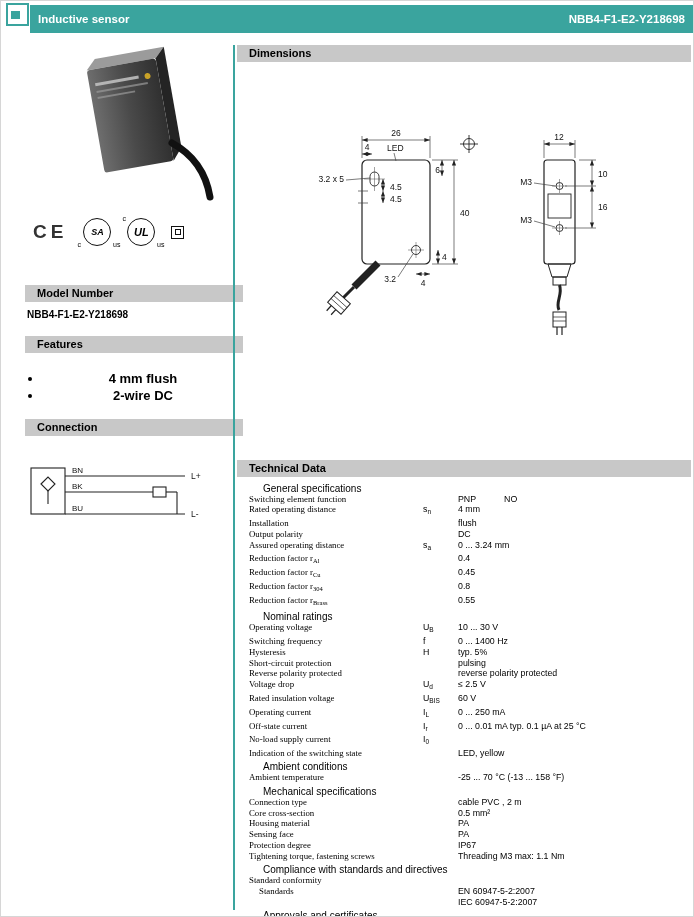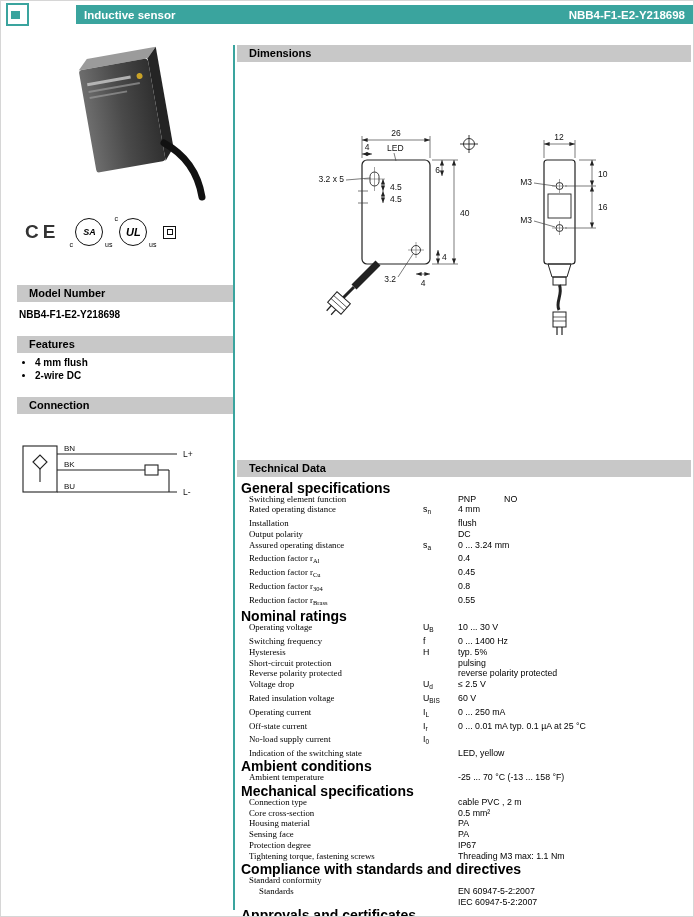--- a/index.html
+++ b/index.html
@@ -2,57 +2,57 @@
 <html style="--accent: #3aa49e; --bar: #c8c8c8;"><head>
 <meta charset="utf-8">
 <style>
   * { margin:0; padding:0; box-sizing:border-box; }
   :root { --accent:#3aa49e; --bar:#c8c8c8; }
   body { background:#ffffff; font-family:"Liberation Sans", sans-serif; color:#000; }
   .page { position:relative; width:694px; height:917px; background:#fff; border:1px solid #d6d6d6; overflow:hidden; }
 
   
   .header { position:absolute; top:4px; left:0; right:0; height:19px; }
-  .header-bar { position:absolute; left:29px; right:0; top:0; height:19px; background:var(--accent);
+  .header-bar { position:absolute; left:29px; right:0; top:0; height:28px; background:var(--accent);
     color:#fff; display:flex; justify-content:space-between; align-items:center; padding:0 8px;
-    font-size:11.5px; font-weight:bold;margin-left:46px; }
+    font-size:11.5px; font-weight:bold; }
   .logo { position:absolute; left:5px; top:-2px; width:23px; height:23px; background:#fff;
     border:2px solid var(--accent); }
   .logo-inner { position:absolute; left:3px; top:6px; width:9px; height:8px; background:var(--accent); }
 
   
   .sec-bar { background:var(--bar); font-weight:bold; font-size:11px; padding:2px 12px; height:17px; line-height:13px; }
 
   
-  .left-col { position:absolute; left:16px; top:30px; width:218px; }
+  .left-col { position:absolute; left:24px; top:30px; width:218px; }
   .photo-box { height:178px; display:flex; align-items:center; justify-content:center; }
   .marks-row { height:46px; display:flex; align-items:center; gap:16px; padding-left:8px; margin-bottom:30px; }
   .ce-text { font-size:19px; letter-spacing:4px; color:#333; font-weight:bold; }
   .mark-circle { position:relative; width:28px; height:28px; border:1.6px solid #111; border-radius:50%;
     display:inline-flex; align-items:center; justify-content:center; }
   .mc-main { font-weight:bold; font-style:italic; font-size:9px; }
   .mc-c { position:absolute; left:-7px; bottom:-3px; font-size:7px; font-style:normal; }
   .mc-us { position:absolute; right:-10px; bottom:-3px; font-size:7px; font-style:normal; }
   .ul .mc-c { top:-4px; left:-6px; bottom:auto; }
   .ul .mc-main { font-size:11px; }
   .class2 { width:13px; height:13px; border:1.5px solid #111; display:inline-flex; align-items:center; justify-content:center; }
   .class2-inner { width:6px; height:6px; border:1px solid #111; }
   .model-value { font-size:10px; font-weight:bold; padding:7px 2px 16px; }
-  ul.features { font-size:10px; font-weight:bold; padding:2px 0 14px 18px; }
+  ul.features { font-size:13px; font-weight:bold; padding:16px 0 14px 18px;text-align:center; }
   ul.features li { margin:2px 0; }
   .conn-svg { display:block; margin-top:16px; width:208px; height:90px; }
 
   
   .right-col { position:absolute; left:232px; top:44px; width:458px; bottom:6px; border-left:2px solid var(--accent); padding-left:2px; }
   .drawing-box { height:370px; }
   .dim-svg { display:block; margin:28px auto 0; width:440px; height:270px; }
 
   
   .tech-table { padding-top:3px; }
-  .t-section { font-weight:bold; font-size:14px; line-height:11px; padding-left:4px; margin-top:2.5px; }
+  .t-section { font-weight:normal; font-size:10px; line-height:11px; padding-left:4px; margin-top:2.5px;margin-left:22px; }
   .t-row { display:flex; font-size:8.8px; line-height:10.8px; padding-left:4px; }
   .cell-label { width:182px; padding-left:8px;font-family:Liberation Serif, serif; }
   .cell-label.indent2 { padding-left:18px; }
   .cell-sym { width:35px; }
   .cell-value { flex:1; white-space:pre-wrap; }
   sub { font-size:6.5px; vertical-align:-2px; }
   .v2 { margin-left:28px; }
 
   svg text { font-family:"Liberation Sans", sans-serif; fill:#111; }
 </style>

